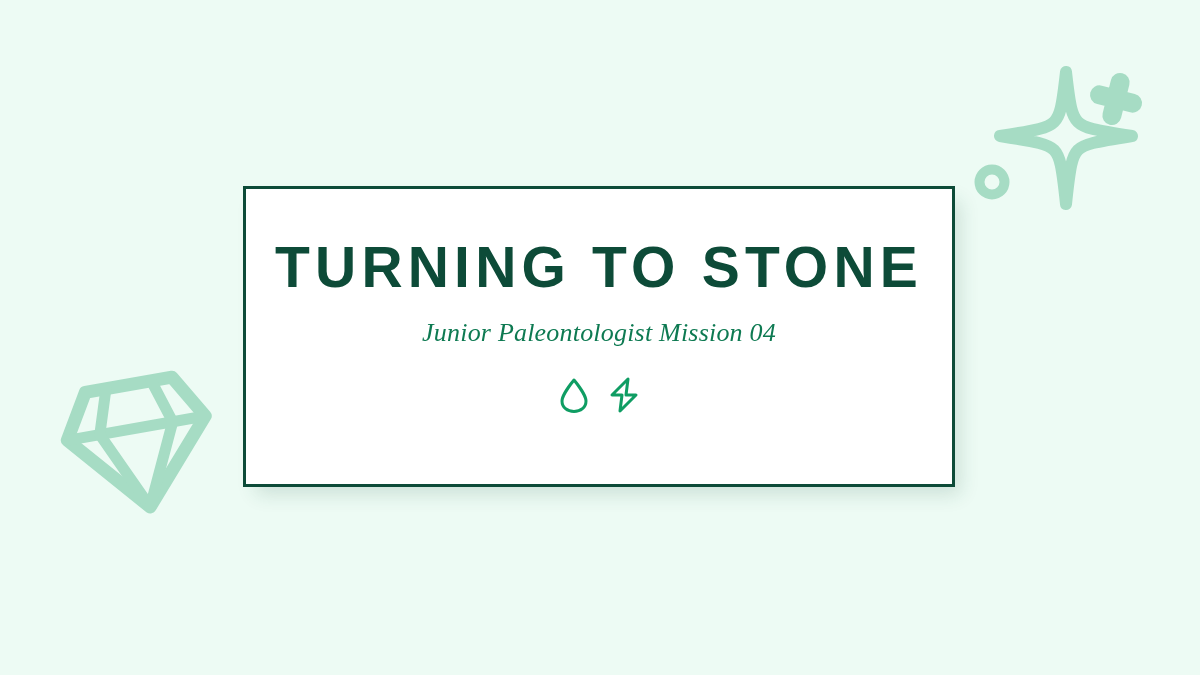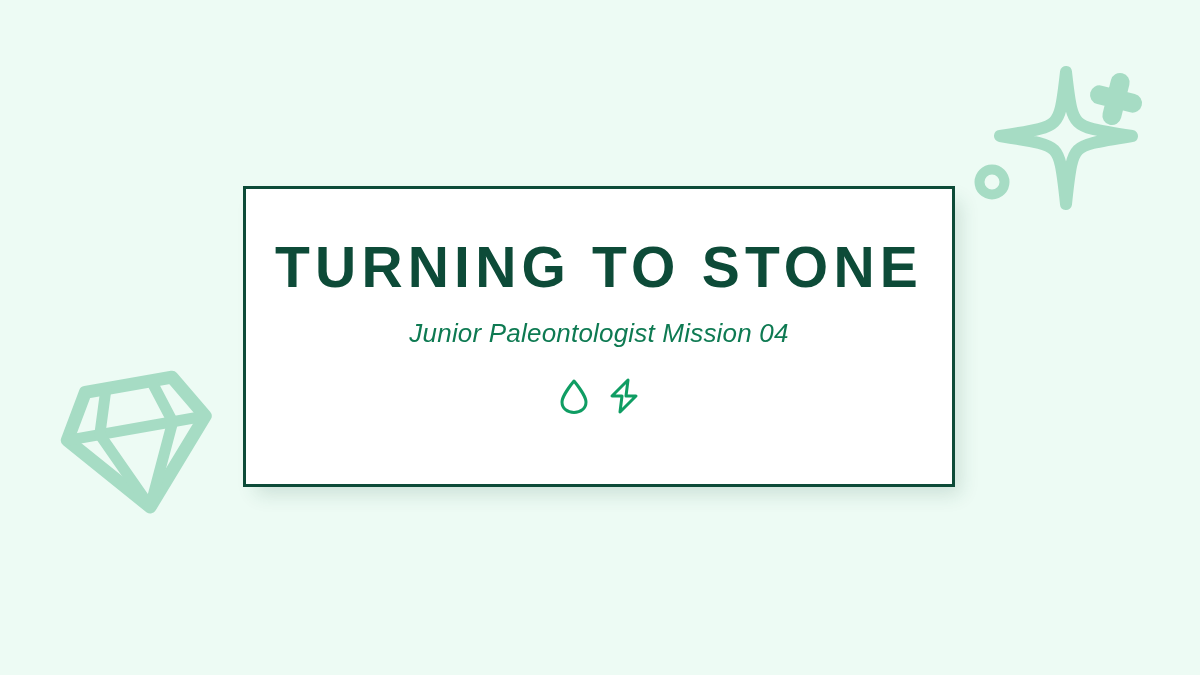--- a/index.html
+++ b/index.html
@@ -68,21 +68,21 @@
     font-size: 57px;
     line-height: 1.02;
     letter-spacing: 5.2px;
     color: #0d4b38;
     text-align: center;
     white-space: nowrap;
   }
 
   #card-subtitle {
     margin-top: 22px;
-    font-family: Liberation Sans, sans-serif;
+    font-family: Liberation Serif, serif;
     font-style: italic;
     font-weight: 400;
     font-size: 26px;
     letter-spacing: 0.2px;
     color: #0e7a52;
     text-align: center;
     white-space: nowrap;
   }
 
   #card-icon-row {

